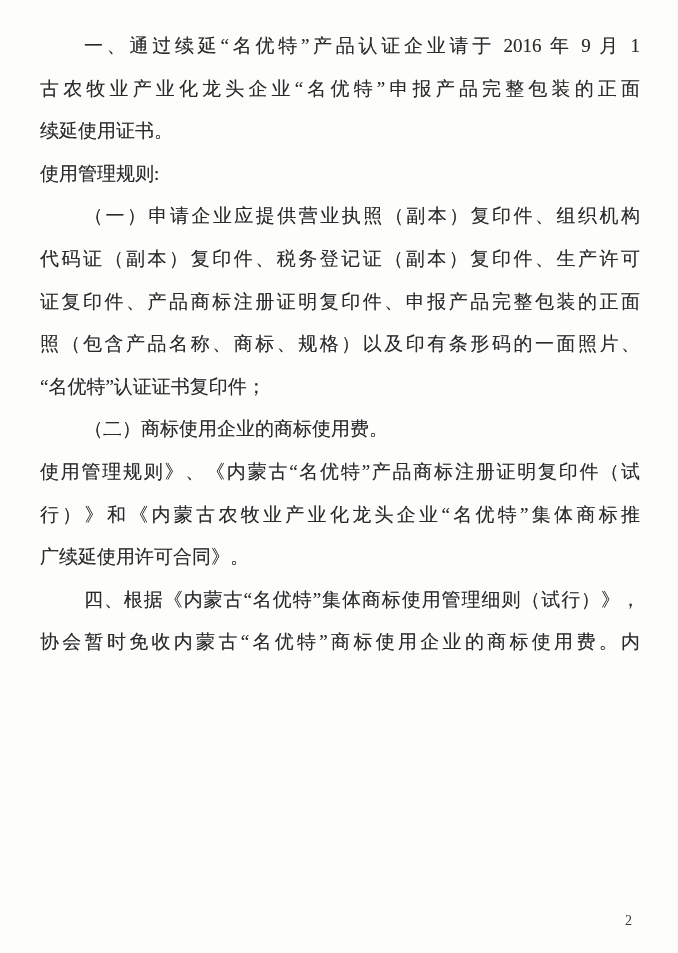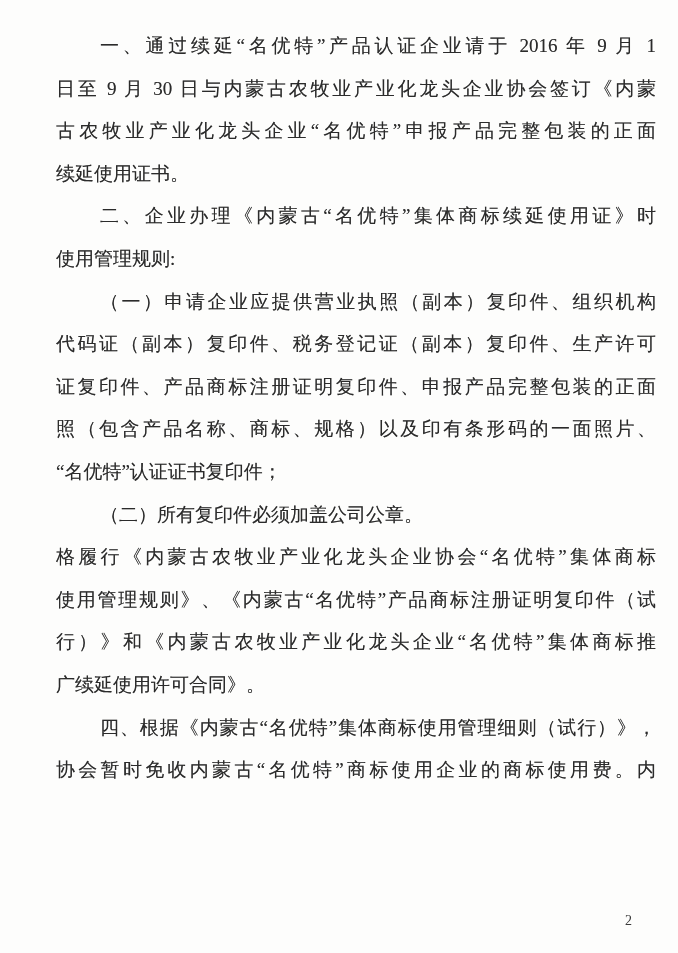--- a/index.html
+++ b/index.html
@@ -12,21 +12,20 @@
     width: 678px;
     height: 953px;
     overflow: hidden;
     font-family: "Liberation Serif", "DejaVu Serif", serif;
     color: #2b2b2b;
   }
   .page {
     position: absolute;
     inset: 0;
     background: #fdfdfc;
-    margin-left: 16px;
   }
   .content {
     position: absolute;
     left: 40px;
     top: 25px;
     width: 600px;
     font-size: 19px;
     line-height: 42.6px;
     letter-spacing: 0;
     text-shadow: 0 0 0.6px rgba(40,40,40,0.45);
@@ -51,44 +50,41 @@
   }
 </style>
 </head>
 <body>
 
 <div class="page">
   <div class="content">
 
     <div class="para">
       <div class="line first just">一、通过续延“名优特”产品认证企业请于 2016 年 9 月 1</div>
-      <div class="line just">日至 9 月 30 日与内蒙古农牧业产业化龙头企业协会签订《内蒙</div>
       <div class="line just">古农牧业产业化龙头企业“名优特”申报产品完整包装的正面</div>
       <div class="line">续延使用证书。</div>
     </div>
 
     <div class="para">
-      <div class="line first just">二、企业办理《内蒙古“名优特”集体商标续延使用证》时</div>
       <div class="line">使用管理规则:</div>
     </div>
 
     <div class="para">
       <div class="line first just">（一）申请企业应提供营业执照（副本）复印件、组织机构</div>
       <div class="line just">代码证（副本）复印件、税务登记证（副本）复印件、生产许可</div>
       <div class="line just">证复印件、产品商标注册证明复印件、申报产品完整包装的正面</div>
       <div class="line just">照（包含产品名称、商标、规格）以及印有条形码的一面照片、</div>
       <div class="line">“名优特”认证证书复印件；</div>
     </div>
 
     <div class="para">
-      <div class="line first">（二）所有复印件必须加盖公司公章。</div>
+      <div class="line first">（二）商标使用企业的商标使用费。</div>
     </div>
 
     <div class="para">
-      <div class="line just">格履行《内蒙古农牧业产业化龙头企业协会“名优特”集体商标</div>
       <div class="line just">使用管理规则》、《内蒙古“名优特”产品商标注册证明复印件（试</div>
       <div class="line just">行）》和《内蒙古农牧业产业化龙头企业“名优特”集体商标推</div>
       <div class="line">广续延使用许可合同》。</div>
     </div>
 
     <div class="para">
       <div class="line first just">四、根据《内蒙古“名优特”集体商标使用管理细则（试行）》，</div>
       <div class="line just">协会暂时免收内蒙古“名优特”商标使用企业的商标使用费。内</div>
     </div>
 

